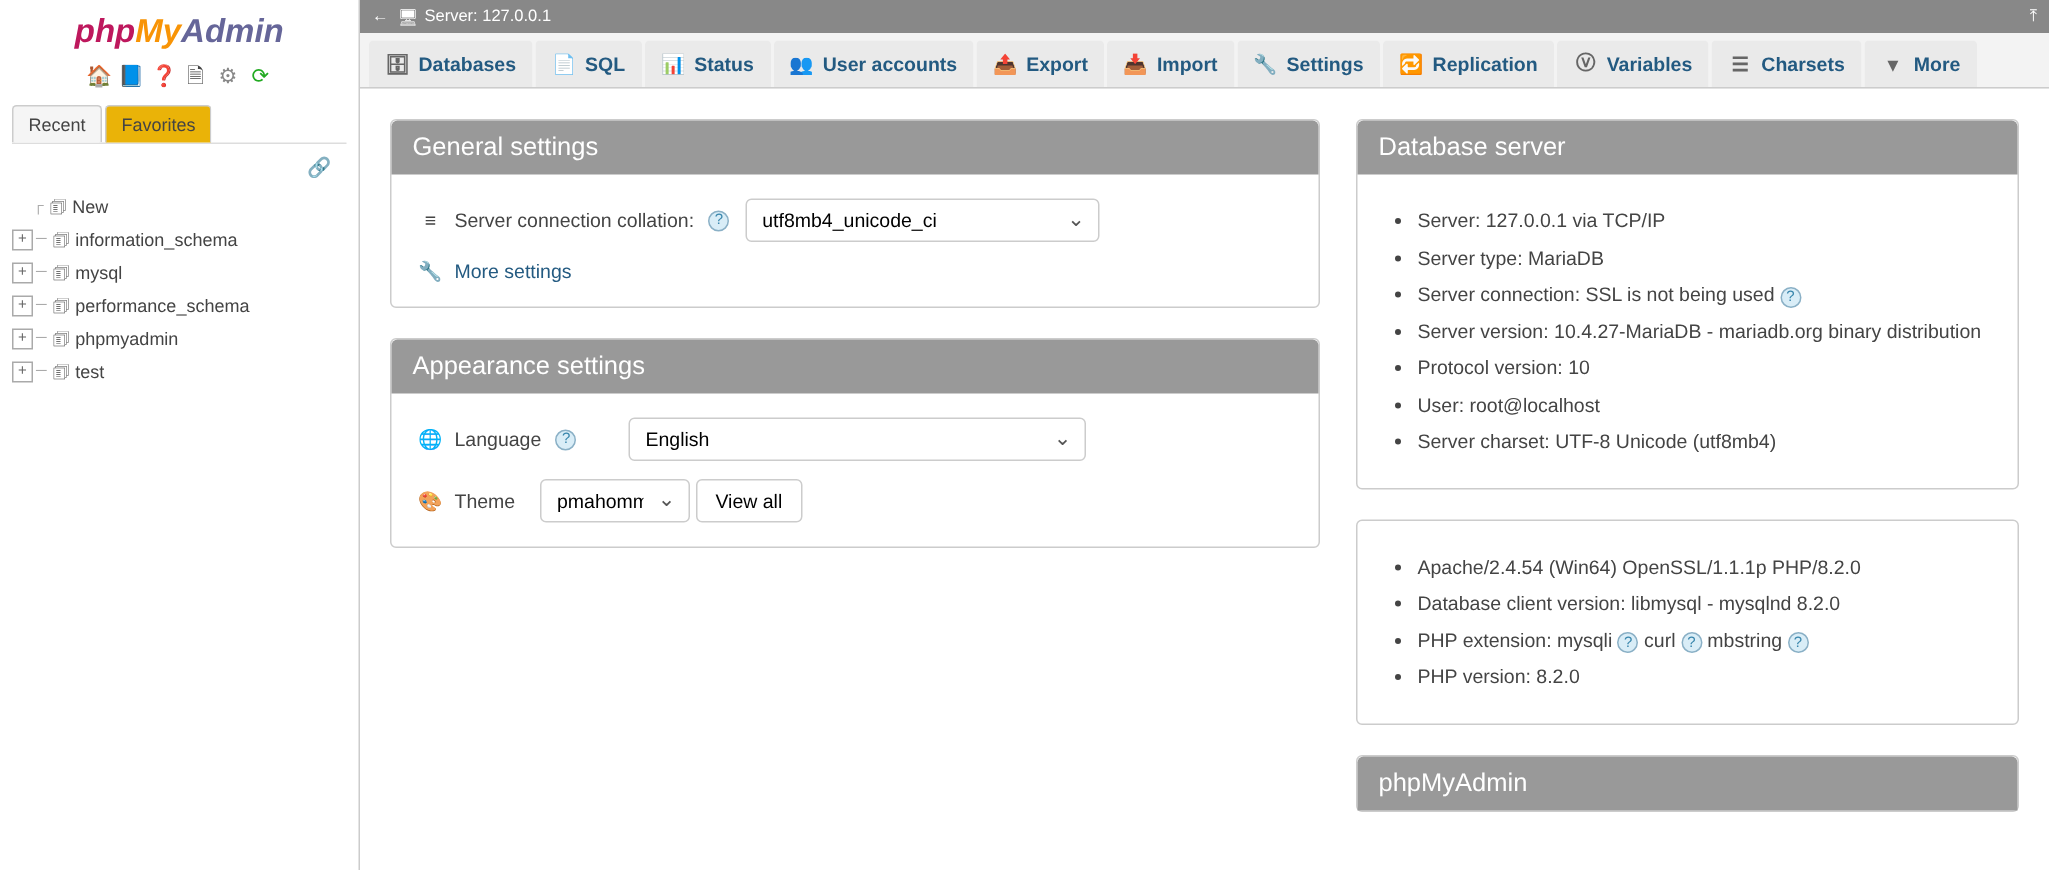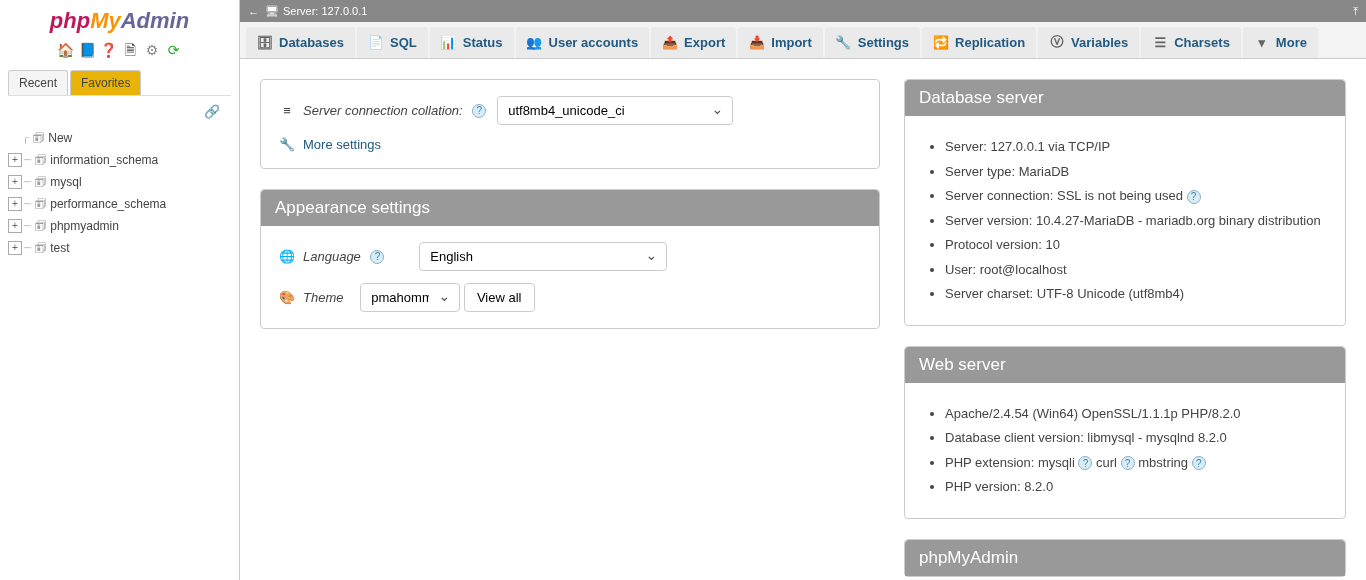--- a/index.html
+++ b/index.html
@@ -30,21 +30,21 @@
 .topnav .nitem { display: flex; align-items: center; padding: 6px 10px 8px; margin-right: 2px; border: 1px solid transparent; border-bottom: none; border-radius: 3px 3px 0 0; cursor: pointer; color: #235a81; font-weight: bold; font-size: 13px; background: #eaeaea; }
 .topnav .nitem .ico { margin-right: 6px; width: 16px; height: 16px; display: inline-flex; align-items: center; justify-content: center; font-size: 13px; color: #666; }
 .content { flex: 1; overflow: auto; padding: 20px 20px; display: flex; gap: 24px; align-items: flex-start; }
 .col-left { flex: 0 0 620px; }
 .col-right { flex: 1; }
 .panel { border: 1px solid #ccc; border-radius: 4px; margin-bottom: 20px; background: #fff; }
 .panel-h { background: #999; color: #fff; padding: 8px 14px; font-size: 17px; border-radius: 4px 4px 0 0; }
 .panel-b { padding: 16px 18px; }
 .row { display: flex; align-items: center; margin-bottom: 12px; }
 .row .ricon { margin-right: 8px; width: 16px; text-align: center; }
-.row label { margin-right: 6px; font-style: italic; }
+.row label { margin-right: 6px; }
 .help { color: #3a87ad; cursor: pointer; display: inline-flex; align-items: center; justify-content: center; width: 14px; height: 14px; border: 1px solid #8ab0c6; border-radius: 50%; font-size: 10px; background: #d9edf7; }
 select, .select { border: 1px solid #ccc; border-radius: 4px; padding: 6px 30px 6px 10px; background: #fff; font-size: 13px; appearance: none; position: relative; cursor: pointer; }
 .select-wrap { position: relative; display: inline-block; }
 .select-wrap::after { content: "⌄"; position: absolute; right: 10px; top: 5px; color: #555; pointer-events: none; font-size: 14px; }
 .link { color: #235a81; cursor: pointer; }
 .btn { border: 1px solid #ccc; border-radius: 4px; padding: 6px 12px; background: #fff; cursor: pointer; font-size: 13px; }
 ul.info { list-style: disc; padding-left: 22px; }
 ul.info li { margin: 5px 0; line-height: 1.5; }
 </style>
 </head>
@@ -159,20 +159,21 @@
     <div class="nitem">
         <span class="ico">▾</span>
         <span>More</span>
       </div>
   </div>
 
   <div class="content">
 
     <div class="col-left">
       <div class="panel">
+        <div class="panel-h">General settings</div>
         <div class="panel-b">
           <div class="row">
             <span class="ricon">≡</span>
             <label>Server connection collation:</label>&nbsp;
             <span class="help">?</span>&nbsp;&nbsp;&nbsp;
             <span class="select-wrap"><select class="select" style="width:236px"><option>utf8mb4_unicode_ci</option></select></span>
           </div>
           <div class="row" style="margin-bottom:0">
             <span class="ricon" style="color:#5a9">🔧</span>
             <span class="link">More settings</span>
@@ -180,21 +181,21 @@
         </div>
       </div>
 
       <div class="panel">
         <div class="panel-h">Appearance settings</div>
         <div class="panel-b">
           <div class="row">
             <span class="ricon">🌐</span>
             <label>Language</label>&nbsp;
             <span class="help">?</span>&nbsp;&nbsp;&nbsp;
-            <span class="select-wrap" style="margin-left:24px"><select class="select" style="width:248px"><option>English</option></select></span>
+            <span class="select-wrap" style="margin-left:24px"><select class="select" style="width:305px"><option>English</option></select></span>
           </div>
           <div class="row" style="margin-bottom:0">
             <span class="ricon" style="color:#f80">🎨</span>
             <label>Theme</label>&nbsp;&nbsp;&nbsp;
             <span class="select-wrap"><select class="select" style="width:100px"><option>pmahomme</option></select></span>&nbsp;
             <button class="btn">View all</button>
           </div>
         </div>
       </div>
     </div>
@@ -209,21 +210,20 @@
             <li><span>Server connection: SSL is not being used</span>&nbsp;<span class="help">?</span></li>
             <li>Server version: 10.4.27-MariaDB - mariadb.org binary distribution</li>
             <li>Protocol version: 10</li>
             <li>User: root@localhost</li>
             <li>Server charset: UTF-8 Unicode (utf8mb4)</li>
           </ul>
         </div>
       </div>
 
       <div class="panel">
-        <div class="panel-h">Web server</div>
         <div class="panel-b">
           <ul class="info">
             <li>Apache/2.4.54 (Win64) OpenSSL/1.1.1p PHP/8.2.0</li>
             <li>Database client version: libmysql - mysqlnd 8.2.0</li>
             <li>PHP extension: mysqli <span class="help">?</span> curl <span class="help">?</span> mbstring <span class="help">?</span></li>
             <li>PHP version: 8.2.0</li>
           </ul>
         </div>
       </div>
 

